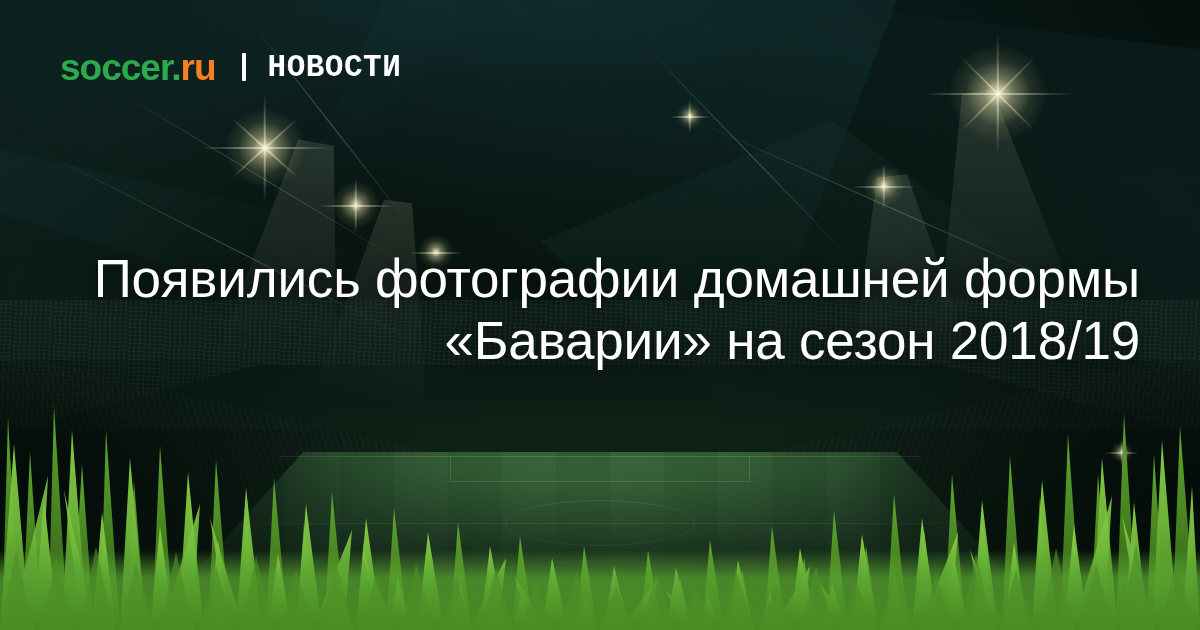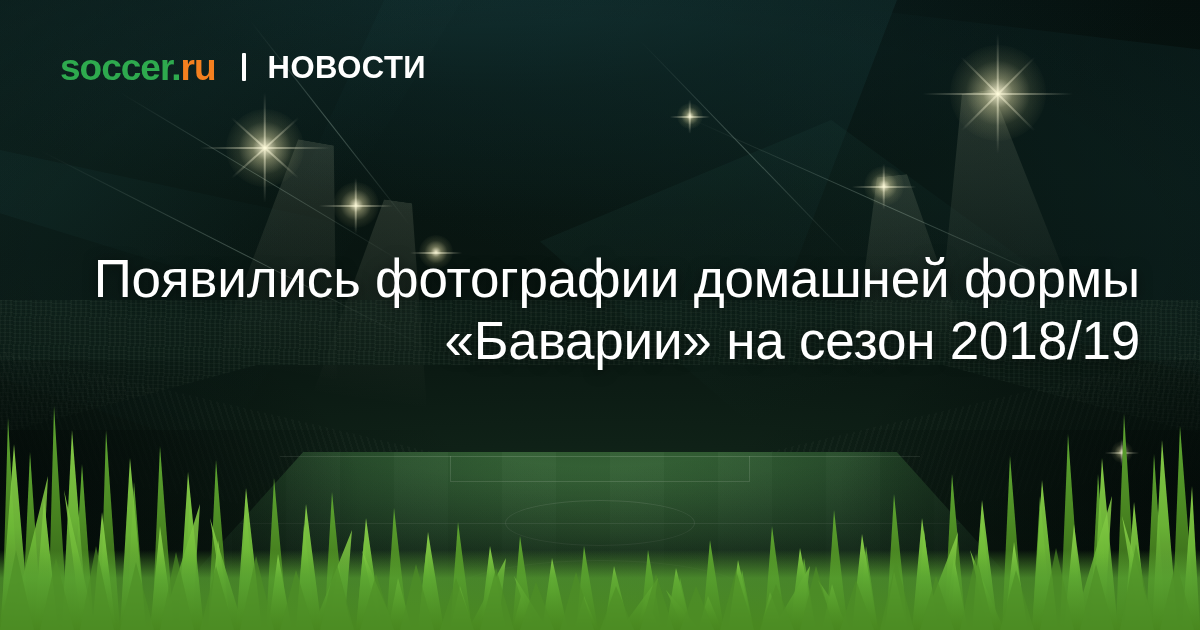--- a/index.html
+++ b/index.html
@@ -145,21 +145,21 @@
   }
   .logo .soccer { color:#2EAA4E; }
   .logo .dot    { color:#2EAA4E; }
   .logo .ru     { color:#F5801F; }
   .sep {
     width:4px; height:28px; background:#ffffff;
     margin:0 22px 0 26px; border-radius:1px;
   }
   .section-title {
     color:#ffffff; font-size:31px; font-weight:bold;
-    letter-spacing:.5px; line-height:1; white-space:nowrap;
+    letter-spacing:.5px; line-height:1; white-space:nowrap;font-family:Liberation Mono, monospace;
   }
 
   
   .headline {
     position:absolute; left:60px; top:248px;
     width:1080px;
     color:#ffffff;
     font-size:53px;
     font-weight:300;
     line-height:62px;

